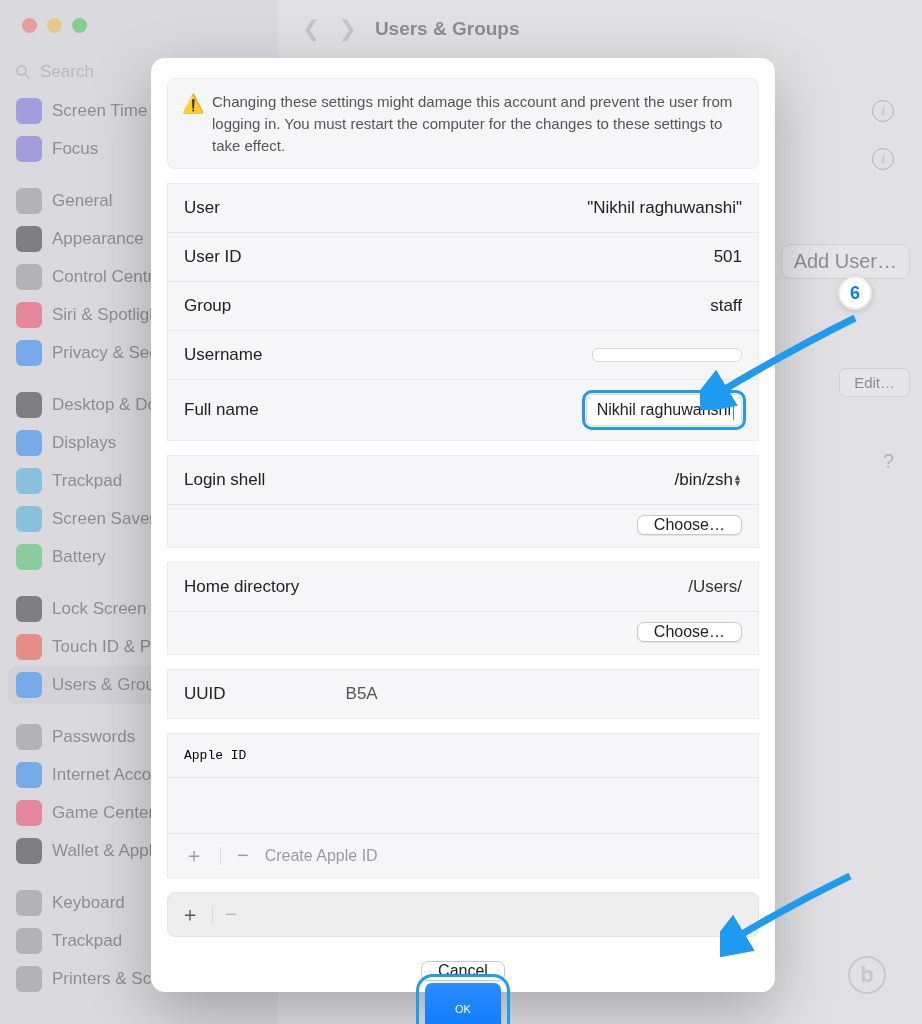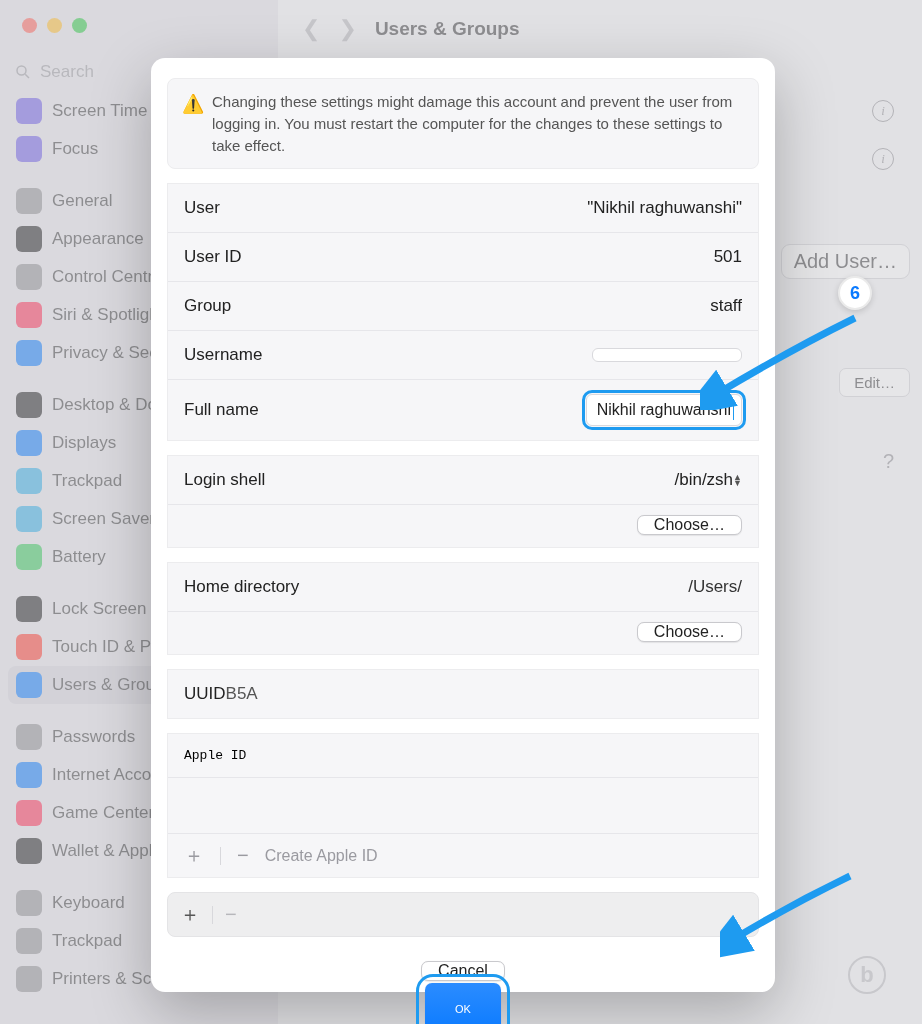--- a/index.html
+++ b/index.html
@@ -254,21 +254,21 @@
     <div class="row">
       <span class="lab">Home directory</span>
       <span class="homeval">/Users/</span>
     </div>
     <div class="row btnrow">
       <button class="macbtn">Choose…</button>
     </div>
   </div>
 
   <div class="card">
-    <div class="row" style="justify-content:flex-start;">
+    <div class="row" style="justify-content:flex-start;gap:120px">
       <span class="lab">UUID</span>
       <span class="val" style="color:#555">B5A</span>
     </div>
   </div>
 
   <div class="card appleid-card">
     <div class="appleid-head">Apple ID</div>
     <div class="appleid-body"></div>
     <div class="appleid-foot">
       <span class="pm">＋</span>

